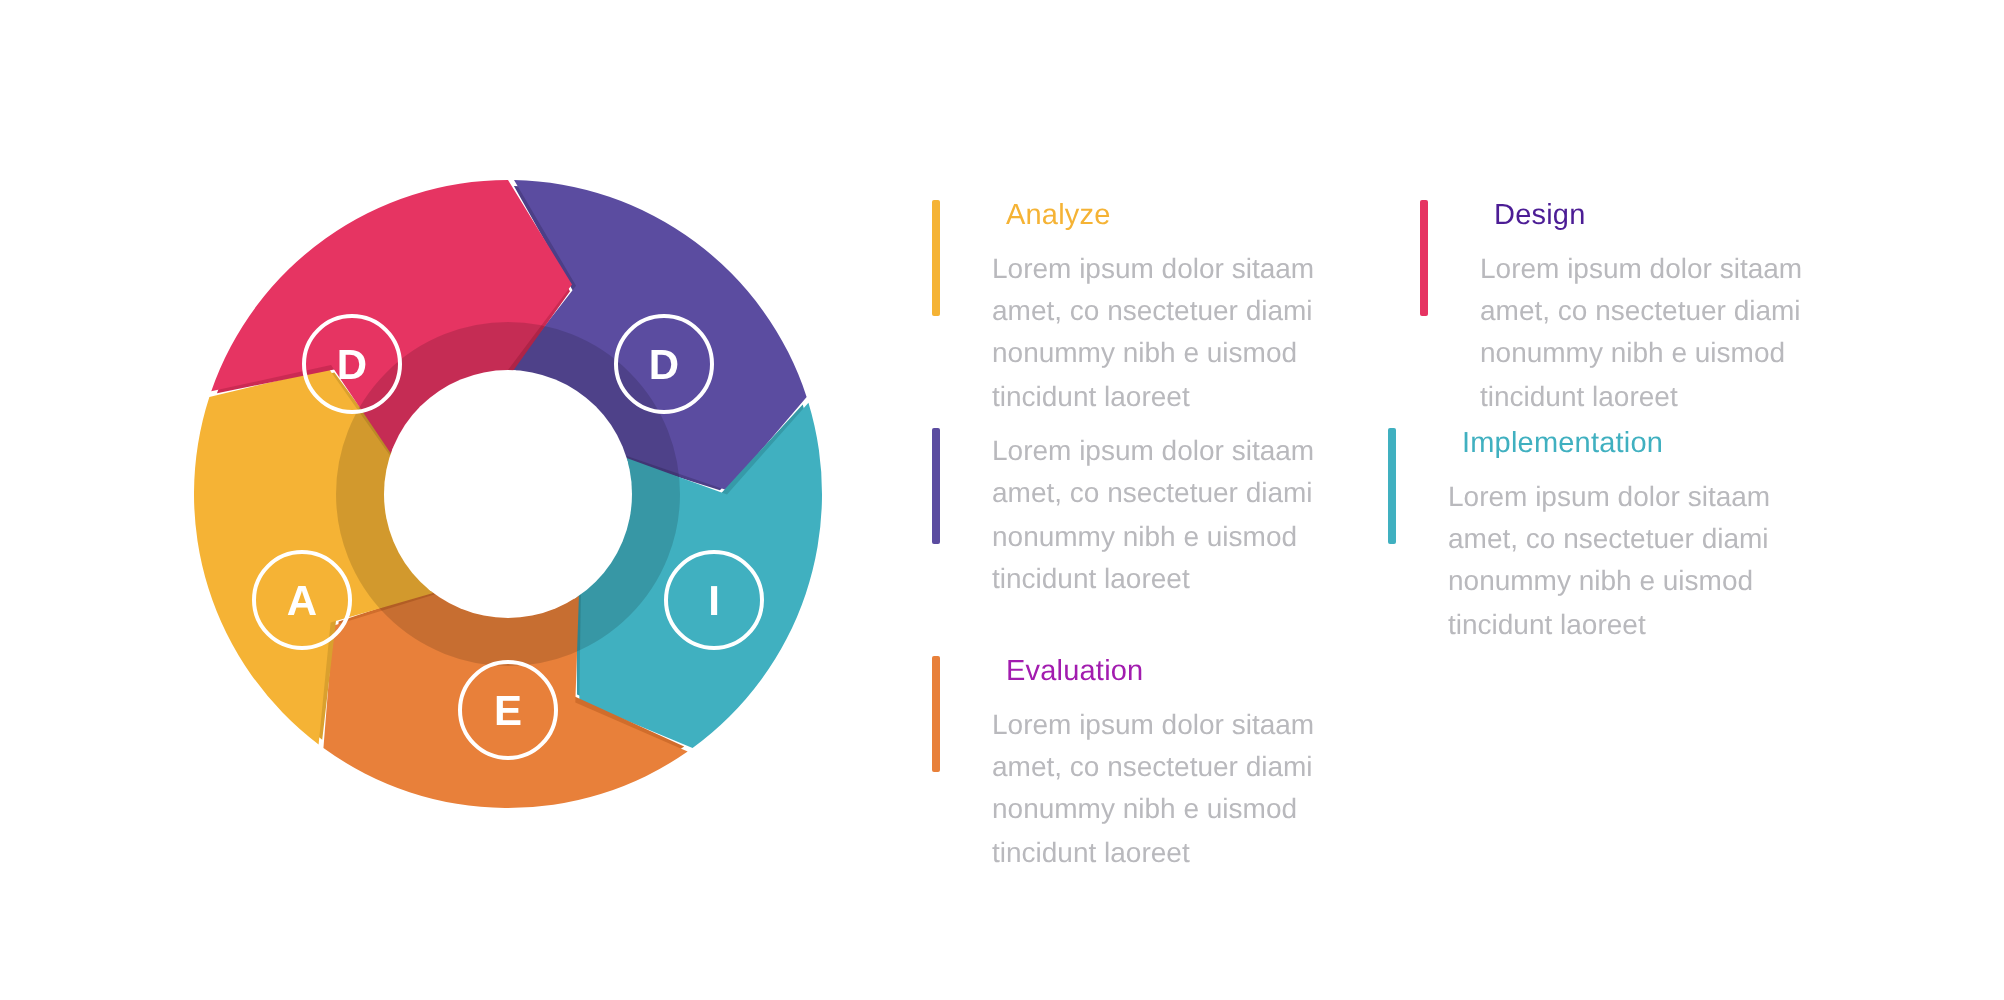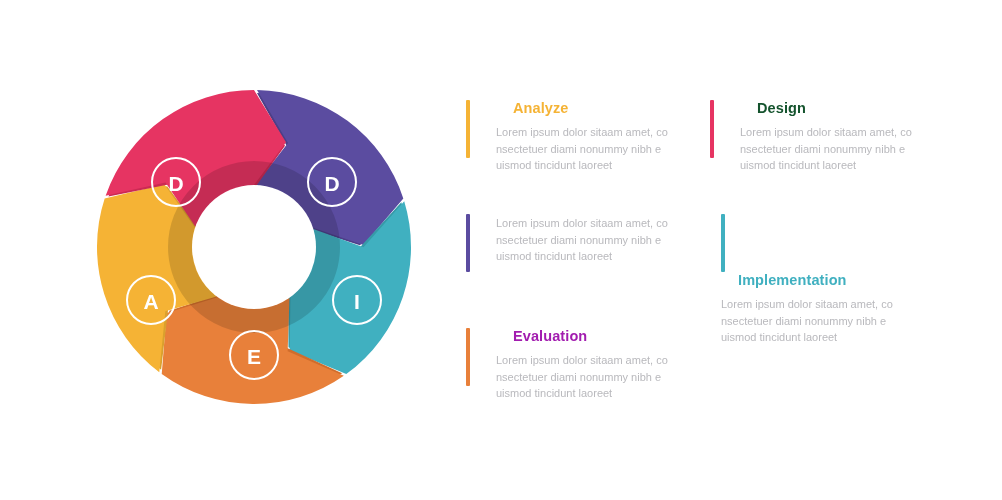--- a/index.html
+++ b/index.html
@@ -64,38 +64,38 @@
     height: 58px;
     border-radius: 1px;
     margin-right: 26px;
   }
   .item .body {
     flex: 1 1 auto;
     padding-top: 1px;
   }
   .item .title {
     font-size: 14.5px;
-    font-weight: bold;
+    font-weight: normal;
     letter-spacing: 0.1px;
-    margin: 0 0 7px 17px;
+    margin: 0 0 7px 7px;
     line-height: 1.1;
   }
   .item .desc {
-    font-size: 11px;
+    font-size: 14px;
     line-height: 1.52;
     color: #b9b9bd;
     margin: 0;
     max-width: 172px;
   }
 
   
   .pos-r0c0 { left: 0px;   top: 0px;   }
   .pos-r0c1 { left: 244px; top: 0px;   }
   .pos-r1c0 { left: 0px;   top: 114px; }
-  .pos-r1c1 { left: 255px; top: 114px; flex-direction: column; }
+  .pos-r1c1 { left: 228px; top: 114px; }
   .pos-r2c0 { left: 0px;   top: 228px; }
 </style>
 </head>
 <body>
 
 <div id="stage">
 
   <div id="donut-wrap">
     <svg id="donut-svg" viewBox="0 0 332 332">
       <g id="segments-group">
@@ -143,21 +143,21 @@
       <div class="bar" style="background: rgb(245, 179, 53);"></div>
       <div class="body">
         <p class="title" style="color: rgb(245, 179, 53);">Analyze</p>
         <p class="desc">Lorem ipsum dolor sitaam amet, co nsectetuer diami nonummy  nibh e uismod tincidunt laoreet</p>
       </div>
     </div>
 
     <div class="item pos-r0c1">
       <div class="bar" style="background: rgb(230, 52, 98);"></div>
       <div class="body">
-        <p class="title" style="color: #14532d;">Design</p>
+        <p class="title" style="color: #4c1d95;">Design</p>
         <p class="desc">Lorem ipsum dolor sitaam amet, co nsectetuer diami nonummy  nibh e uismod tincidunt laoreet</p>
       </div>
     </div>
 
     <div class="item pos-r1c0">
       <div class="bar" style="background: rgb(91, 76, 160);"></div>
       <div class="body">
         <p class="desc">Lorem ipsum dolor sitaam amet, co nsectetuer diami nonummy  nibh e uismod tincidunt laoreet</p>
       </div>
     </div>

